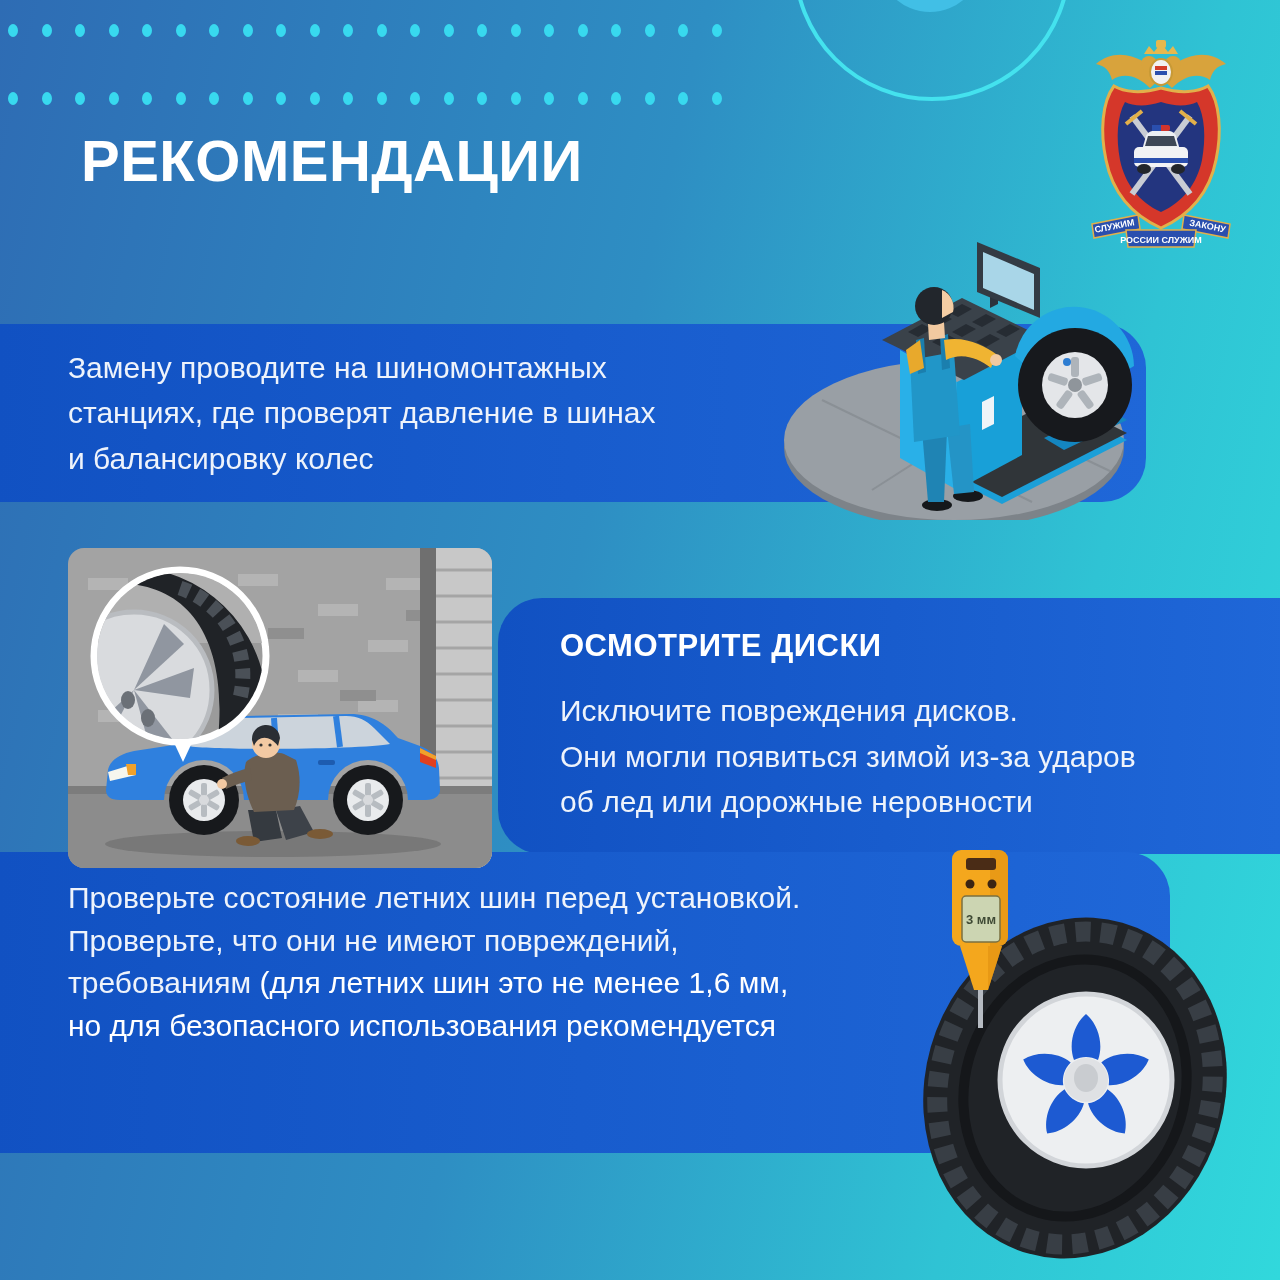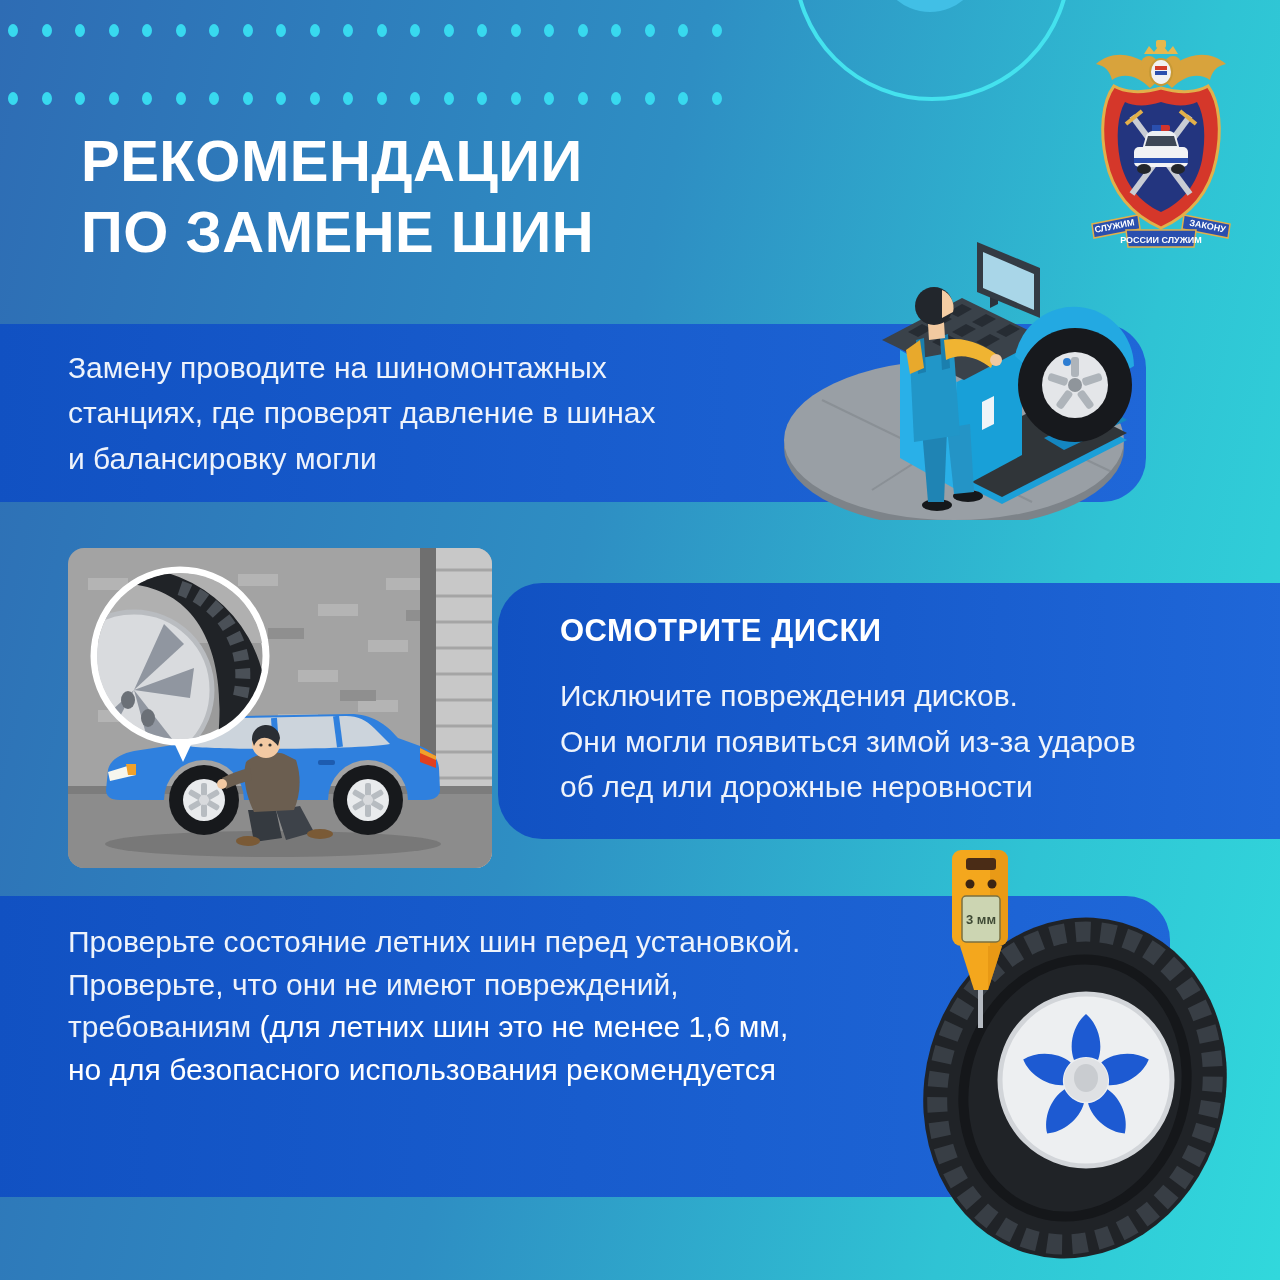--- a/index.html
+++ b/index.html
@@ -12,23 +12,23 @@
   .deco-ring{position:absolute;left:793px;top:-177px;width:270px;height:270px;
     border-radius:50%;border:4px solid #44e2ee;}
   .deco-circle{position:absolute;left:878px;top:-92px;width:104px;height:104px;
     border-radius:50%;background:#41bfe6;}
   .title{position:absolute;left:73px;top:118px;margin:8px;z-index:5;
     font-size:58px;font-weight:800;line-height:1.22;letter-spacing:.5px;color:#ffffff;}
   .band{position:absolute;background:linear-gradient(92deg,#1151c2,#1f67d8);z-index:1;}
   .band1{left:0;top:324px;width:1146px;height:178px;border-radius:0 44px 44px 0;
     display:flex;align-items:center;}
   .band1 .txt{margin-left:68px;}
-  .band2{left:498px;top:583px;width:782px;height:256px;border-radius:44px 0 0 44px;
+  .band2{left:498px;top:598px;width:782px;height:256px;border-radius:44px 0 0 44px;
     padding:30px 0 0 62px;box-sizing:border-box;}
-  .band3{left:0;top:896px;width:1170px;height:301px;border-radius:0 44px 44px 0;
+  .band3{left:0;top:852px;width:1170px;height:301px;border-radius:0 44px 44px 0;
     padding:25px 0 0 68px;box-sizing:border-box;}
   .bodytext{font-size:30px;line-height:1.52;color:#eef3fb;white-space:nowrap;}
   .band3 .bodytext{line-height:1.42;}
   .bodytext b{font-weight:400;color:#ffffff;}
   .subhead{font-size:31px;font-weight:800;letter-spacing:.5px;color:#ffffff;margin:0 0 24px 0;}
   .emblem{position:absolute;left:1086px;top:28px;width:150px;height:232px;z-index:5;}
   .machine{position:absolute;left:782px;top:190px;width:360px;height:330px;z-index:3;}
   .photo-card{position:absolute;left:68px;top:548px;width:424px;height:320px;
     border-radius:16px;overflow:hidden;z-index:3;}
   .tirewheel{position:absolute;left:900px;top:848px;width:340px;height:432px;z-index:3;}
@@ -124,28 +124,27 @@
       <path d="M98,187 L144,196 L142,210 L96,201 Z" fill="#2a4fae" stroke="#e2b04a" stroke-width="1.5"></path>
       <path d="M40,202 L110,202 L108,219 L42,219 Z" fill="#2a4fae" stroke="#e2b04a" stroke-width="1.5"></path>
       <text x="29" y="201" transform="rotate(-11 29 201)" font-size="9" font-weight="bold" fill="#fff" text-anchor="middle">СЛУЖИМ</text>
       <text x="75" y="215" font-size="9" font-weight="bold" fill="#fff" text-anchor="middle">РОССИИ СЛУЖИМ</text>
       <text x="121" y="201" transform="rotate(11 121 201)" font-size="9" font-weight="bold" fill="#fff" text-anchor="middle">ЗАКОНУ</text>
     </g>
   </svg>
 
   <h1 class="title">
     <span>РЕКОМЕНДАЦИИ</span><br>
-    <span>ПО ЗАМЕНЕ ШИН</span>
   </h1>
 
   <section class="band band1">
     <div class="txt bodytext">
       <div>Замену проводите на шиномонтажных</div>
       <div>станциях, где проверят давление в шинах</div>
-      <div>и балансировку могли</div>
+      <div>и балансировку колес</div>
     </div>
   </section>
 
   <svg class="machine" viewBox="0 0 360 330">
     <defs>
         <clipPath id="plat">
           <ellipse cx="172" cy="250" rx="170" ry="80"></ellipse>
         </clipPath>
       </defs>
     <ellipse cx="172" cy="258" rx="170" ry="80" fill="#7d8389"></ellipse>

